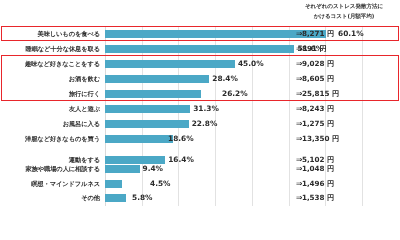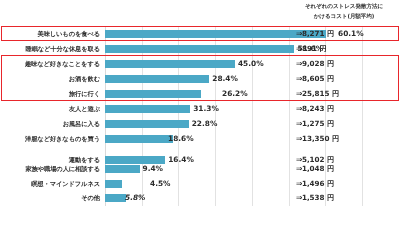--- a/index.html
+++ b/index.html
@@ -212,21 +212,21 @@
       </div>
       <div class="row" style="top: 175.5px;">
         <div class="row-label">瞑想・マインドフルネス</div>
         <div class="bar" style="width: 16.5214px; background: rgb(75, 168, 198);"></div>
         <div class="pct" style="left: 142px; margin-left: 8px;">4.5%</div>
         <div class="cost"><span class="arrow">⇒</span><span>1,496 円</span></div>
       </div>
       <div class="row" style="top: 190.45px;">
         <div class="row-label">その他</div>
         <div class="bar" style="width: 21.2943px; background: rgb(75, 168, 198);"></div>
-        <div class="pct" style="left: 125px; font-style: italic;">5.8%</div>
+        <div class="pct" style="left: 132px;">5.8%</div>
         <div class="cost"><span class="arrow">⇒</span><span>1,538 円</span></div>
       </div>
     </div>
 
   <div id="boxes-container">
       <div class="redbox" style="left: 1px; width: 398px; top: 25.5px; height: 15.95px; border-color: rgb(232, 38, 43);"></div>
       <div class="redbox" style="left: 1px; width: 398px; top: 55.4px; height: 45.85px; border-color: rgb(232, 38, 43);"></div>
     </div>
 
 </div>

